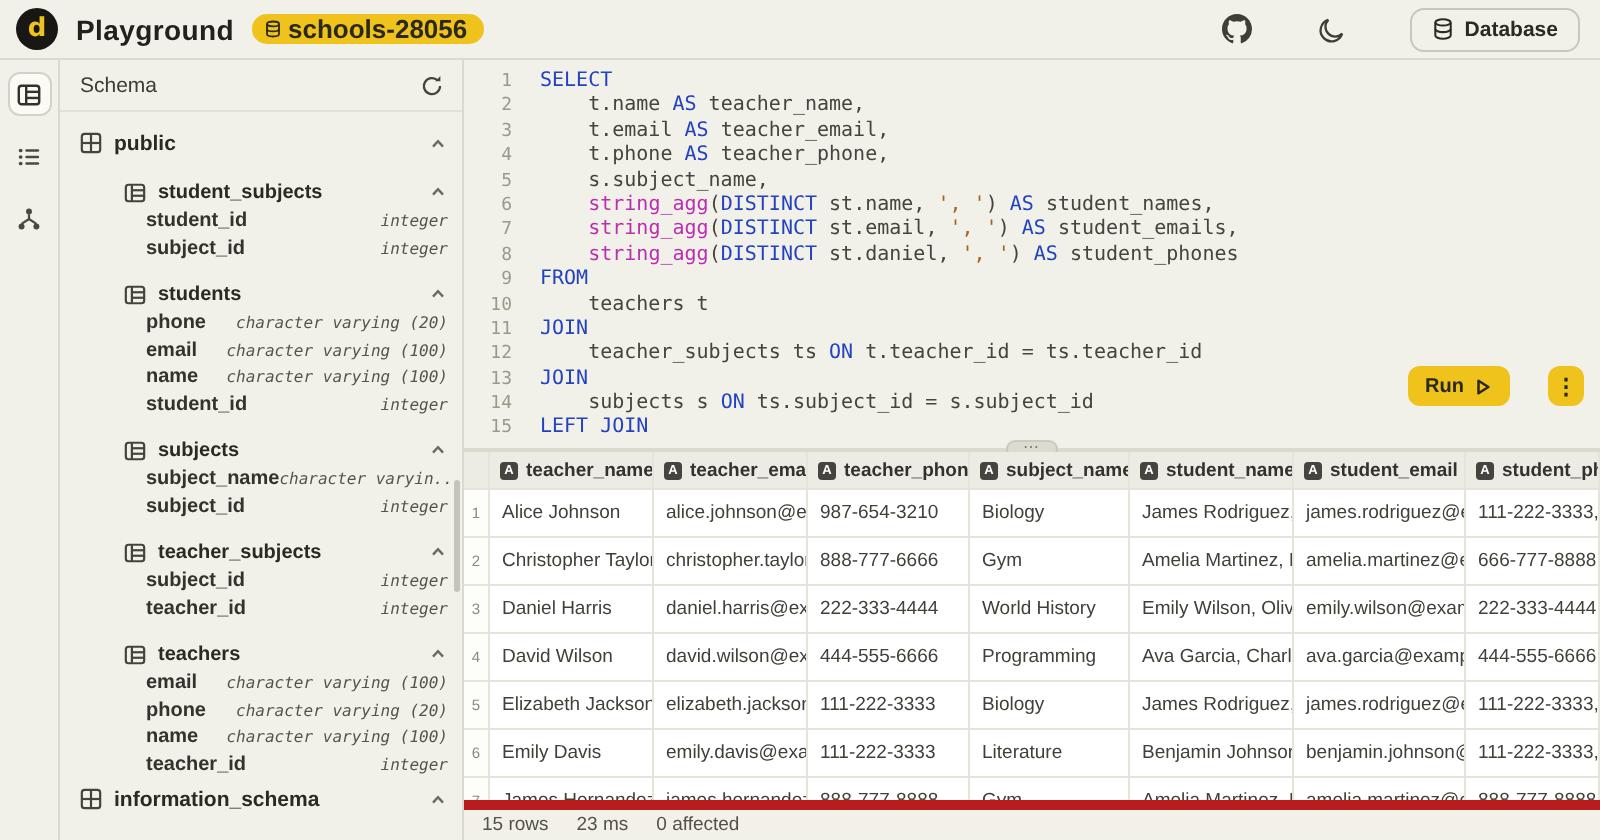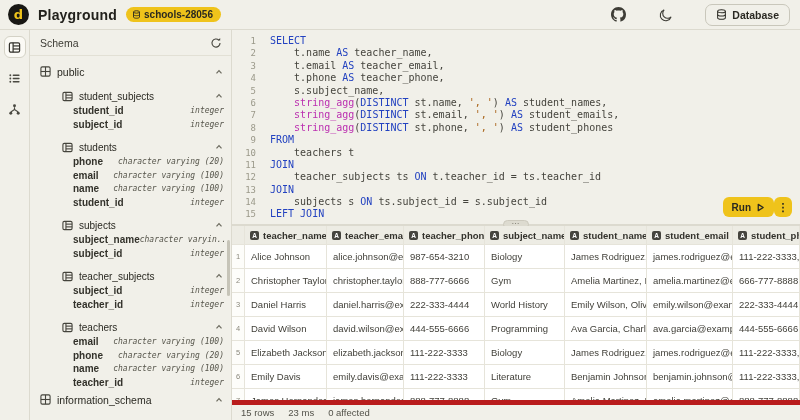--- a/index.html
+++ b/index.html
@@ -4,60 +4,60 @@
 <style>
   * { margin:0; padding:0; box-sizing:border-box; }
   html,body { background:#e7e5dc; }
   body { font-family:"Liberation Sans", sans-serif; }
   .app { position:relative; width:800px; height:420px; background:#f1f0e9; overflow:hidden; color:#25241f; }
 
   
   .topbar { position:absolute; top:0; left:0; width:800px; height:30px; background:#f1f0e9; border-bottom:1px solid #dcdacf; display:flex; align-items:center; }
   .logo { width:21px; height:21px; border-radius:50%; background:#181714; color:#efc31b; font-weight:bold; font-size:13px; display:flex; align-items:center; justify-content:center; margin-left:8px; font-family:"DejaVu Sans", sans-serif; }
   .app-title { font-size:14px; font-weight:700; color:#22211c; margin-left:9px; letter-spacing:.2px; }
-  .db-badge { margin-left:9px; background:#efc31b; border-radius:9px; height:15px; padding:0 8px 0 6px; display:flex; align-items:center; gap:3px; font-size:10px; font-weight:700; color:#2a2920; }
+  .db-badge { margin-left:9px; background:#efc31b; border-radius:9px; height:15px; padding:0 8px 0 6px; display:flex; align-items:center; gap:3px; font-size:13px; font-weight:700; color:#2a2920; }
   .topbar-right { margin-left:auto; display:flex; align-items:center; gap:30px; padding-right:10px; }
   .icon-btn { width:18px; height:18px; display:flex; align-items:center; justify-content:center; cursor:pointer; }
   .db-button { display:flex; align-items:center; gap:5px; border:1px solid #c9c7bb; border-radius:7px; height:22px; padding:0 10px; font-size:10.5px; font-weight:600; color:#2a2922; background:#f1f0e9; cursor:pointer; }
 
   
   .rail { position:absolute; top:30px; left:0; width:30px; bottom:0; background:#f1f0e9; border-right:1px solid #dcdacf; display:flex; flex-direction:column; align-items:center; padding-top:6px; gap:9px; }
   .rail-item { width:22px; height:22px; border-radius:6px; display:flex; align-items:center; justify-content:center; cursor:pointer; }
   .rail-item.active { background:#fbfaf5; border:1px solid #d4d2c6; }
 
   
   .sidebar { position:absolute; top:30px; left:30px; width:202px; bottom:0; background:#f1f0e9; border-right:1px solid #dcdacf; overflow:hidden; }
   .sidebar-header { height:26px; display:flex; align-items:center; justify-content:space-between; padding:0 8px 0 10px; border-bottom:1px solid #e2e0d5; }
   .sidebar-title { font-size:10.5px; color:#3c3b34; }
   .tree { padding-top:5px; }
   .tree-row { display:flex; align-items:center; height:14px; font-size:10px; color:#2c2b25; cursor:pointer; }
   .schema-row { height:17px; padding-left:10px; margin-top:2px; font-size:10.5px; }
   .table-row { height:16px; padding-left:32px; margin-top:8px; }
   .col-row { height:13.5px; padding-left:43px; cursor:default; }
   .t-icon { display:flex; align-items:center; margin-right:6px; }
-  .t-label { font-weight:400; color:#2a2922; white-space:nowrap; }
+  .t-label { font-weight:700; color:#2a2922; white-space:nowrap; }
   .col-name { font-weight:600; color:#33322b; white-space:nowrap; }
   .col-type { margin-left:auto; padding-right:7px; font-family:"DejaVu Sans Mono", monospace; font-size:8px; color:#55544a; white-space:nowrap;font-style:italic; }
   .chev { margin-left:auto; padding-right:8px; display:flex; align-items:center; }
   .side-scroll { position:absolute; right:1px; top:210px; width:3px; height:56px; border-radius:2px; background:#c6c4b8; }
 
   
   .main { position:absolute; top:30px; left:232px; right:0; bottom:0; background:#f1f0e9; }
 
   
   .editor { position:absolute; top:0; left:0; right:0; height:194px; cursor:text; }
   .code-lines { padding-top:5px; }
   .code-line { display:flex; height:12.4px; line-height:12.4px; font-family:"DejaVu Sans Mono", monospace; font-size:10px; }
   .ln { width:24px; text-align:right; color:#9b998a; font-size:9px; flex:none; }
   .code { white-space:pre; padding-left:14px; color:#45443d; }
   .tok-kw { color:#2342c0; }
   .tok-fn { color:#bb2fb0; }
   .tok-str { color:#a9641a; }
   .tok-id { color:#45443d; }
-  .run-row { position:absolute; right:8px; bottom:7px; display:flex; gap:0; }
+  .run-row { position:absolute; right:8px; bottom:21px; display:flex; gap:19px; }
   .run-btn { background:#efc31b; border:none; border-radius:6px; height:20px; padding:0 9px; display:flex; align-items:center; gap:5px; font-size:10px; font-weight:700; color:#2a2920; cursor:pointer; font-family:"Liberation Sans", sans-serif; }
   .kebab-btn { background:#efc31b; border:none; border-radius:6px; height:20px; width:18px; display:flex; align-items:center; justify-content:center; font-size:11px; font-weight:700; color:#2a2920; cursor:pointer; }
 
   
   .divider { position:absolute; top:194px; left:0; right:0; height:2px; background:#dcdacf; }
   .drag-handle { position:absolute; top:-4px; left:50%; transform:translateX(-50%); width:26px; height:9px; border-radius:5px; background:#dddbd0; border:1px solid #ccc9bd; color:#7d7b70; font-size:8px; line-height:6px; text-align:center; cursor:row-resize; letter-spacing:1px; }
 
   
   .results { position:absolute; top:196px; left:0; right:0; height:174px; background:#fef9c3; overflow:hidden; }
   .grid { display:grid; grid-template-columns:13px 82px 77px 81px 80px 82px 86px minmax(60px,1fr); }
@@ -350,21 +350,21 @@
           <div class="code-line">
             <span class="ln">6</span>
             <span class="code"><span class="tok-id">    </span><span class="tok-fn">string_agg</span><span class="tok-id">(</span><span class="tok-kw">DISTINCT</span><span class="tok-id"> st.name, </span><span class="tok-str">', '</span><span class="tok-id">) </span><span class="tok-kw">AS</span><span class="tok-id"> student_names,</span></span>
           </div>
           <div class="code-line">
             <span class="ln">7</span>
             <span class="code"><span class="tok-id">    </span><span class="tok-fn">string_agg</span><span class="tok-id">(</span><span class="tok-kw">DISTINCT</span><span class="tok-id"> st.email, </span><span class="tok-str">', '</span><span class="tok-id">) </span><span class="tok-kw">AS</span><span class="tok-id"> student_emails,</span></span>
           </div>
           <div class="code-line">
             <span class="ln">8</span>
-            <span class="code"><span class="tok-id">    </span><span class="tok-fn">string_agg</span><span class="tok-id">(</span><span class="tok-kw">DISTINCT</span><span class="tok-id"> st.phone, </span><span class="tok-str">', '</span><span class="tok-id">) </span><span class="tok-kw">AS</span><span class="tok-id"> student_phones</span></span>
+            <span class="code"><span class="tok-id">    </span><span class="tok-fn">string_agg</span><span class="tok-id">(</span><span class="tok-kw">DISTINCT</span><span class="tok-id"> st.daniel, </span><span class="tok-str">', '</span><span class="tok-id">) </span><span class="tok-kw">AS</span><span class="tok-id"> student_phones</span></span>
           </div>
           <div class="code-line">
             <span class="ln">9</span>
             <span class="code"><span class="tok-kw">FROM</span></span>
           </div>
           <div class="code-line">
             <span class="ln">10</span>
             <span class="code"><span class="tok-id">    teachers t</span></span>
           </div>
           <div class="code-line">

